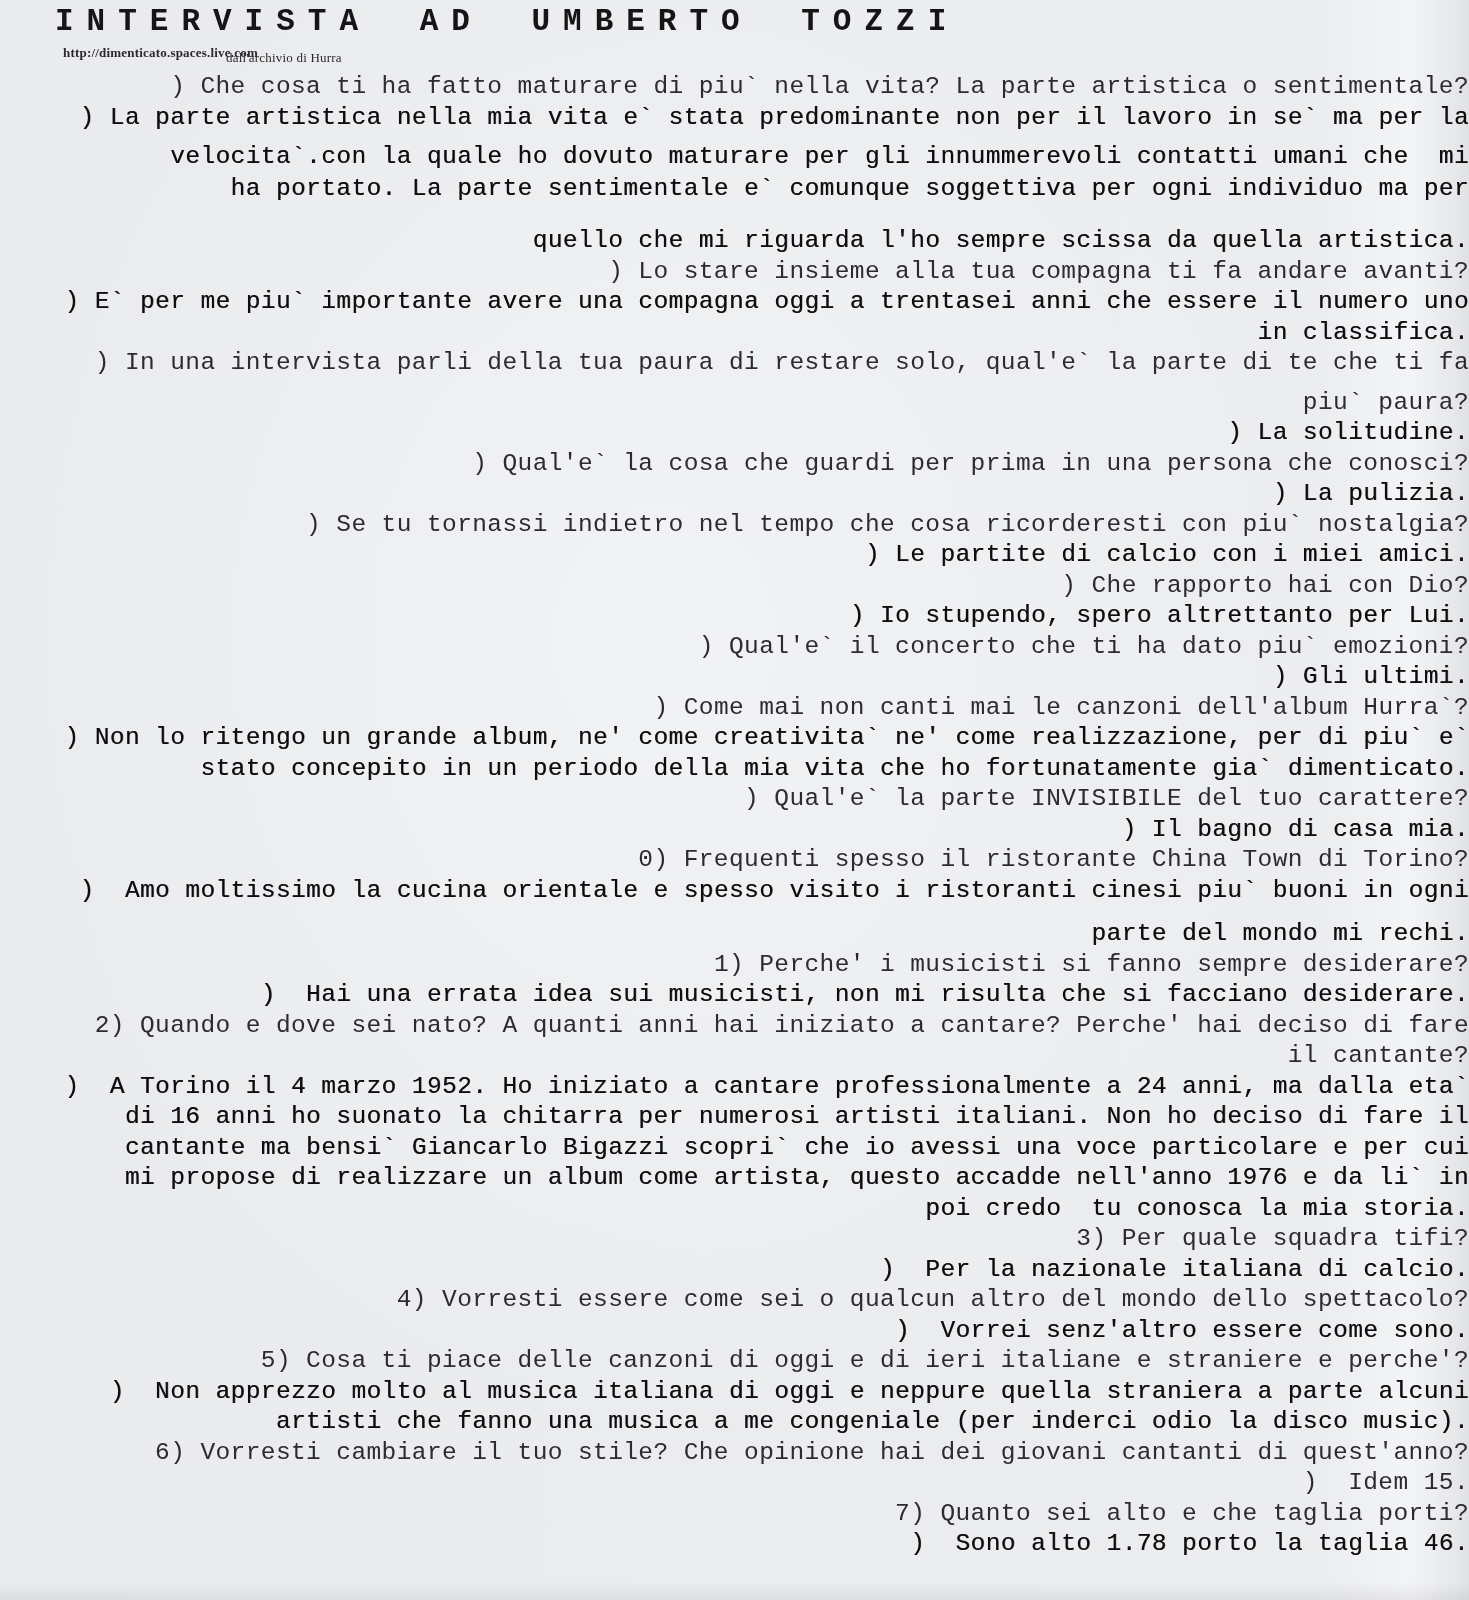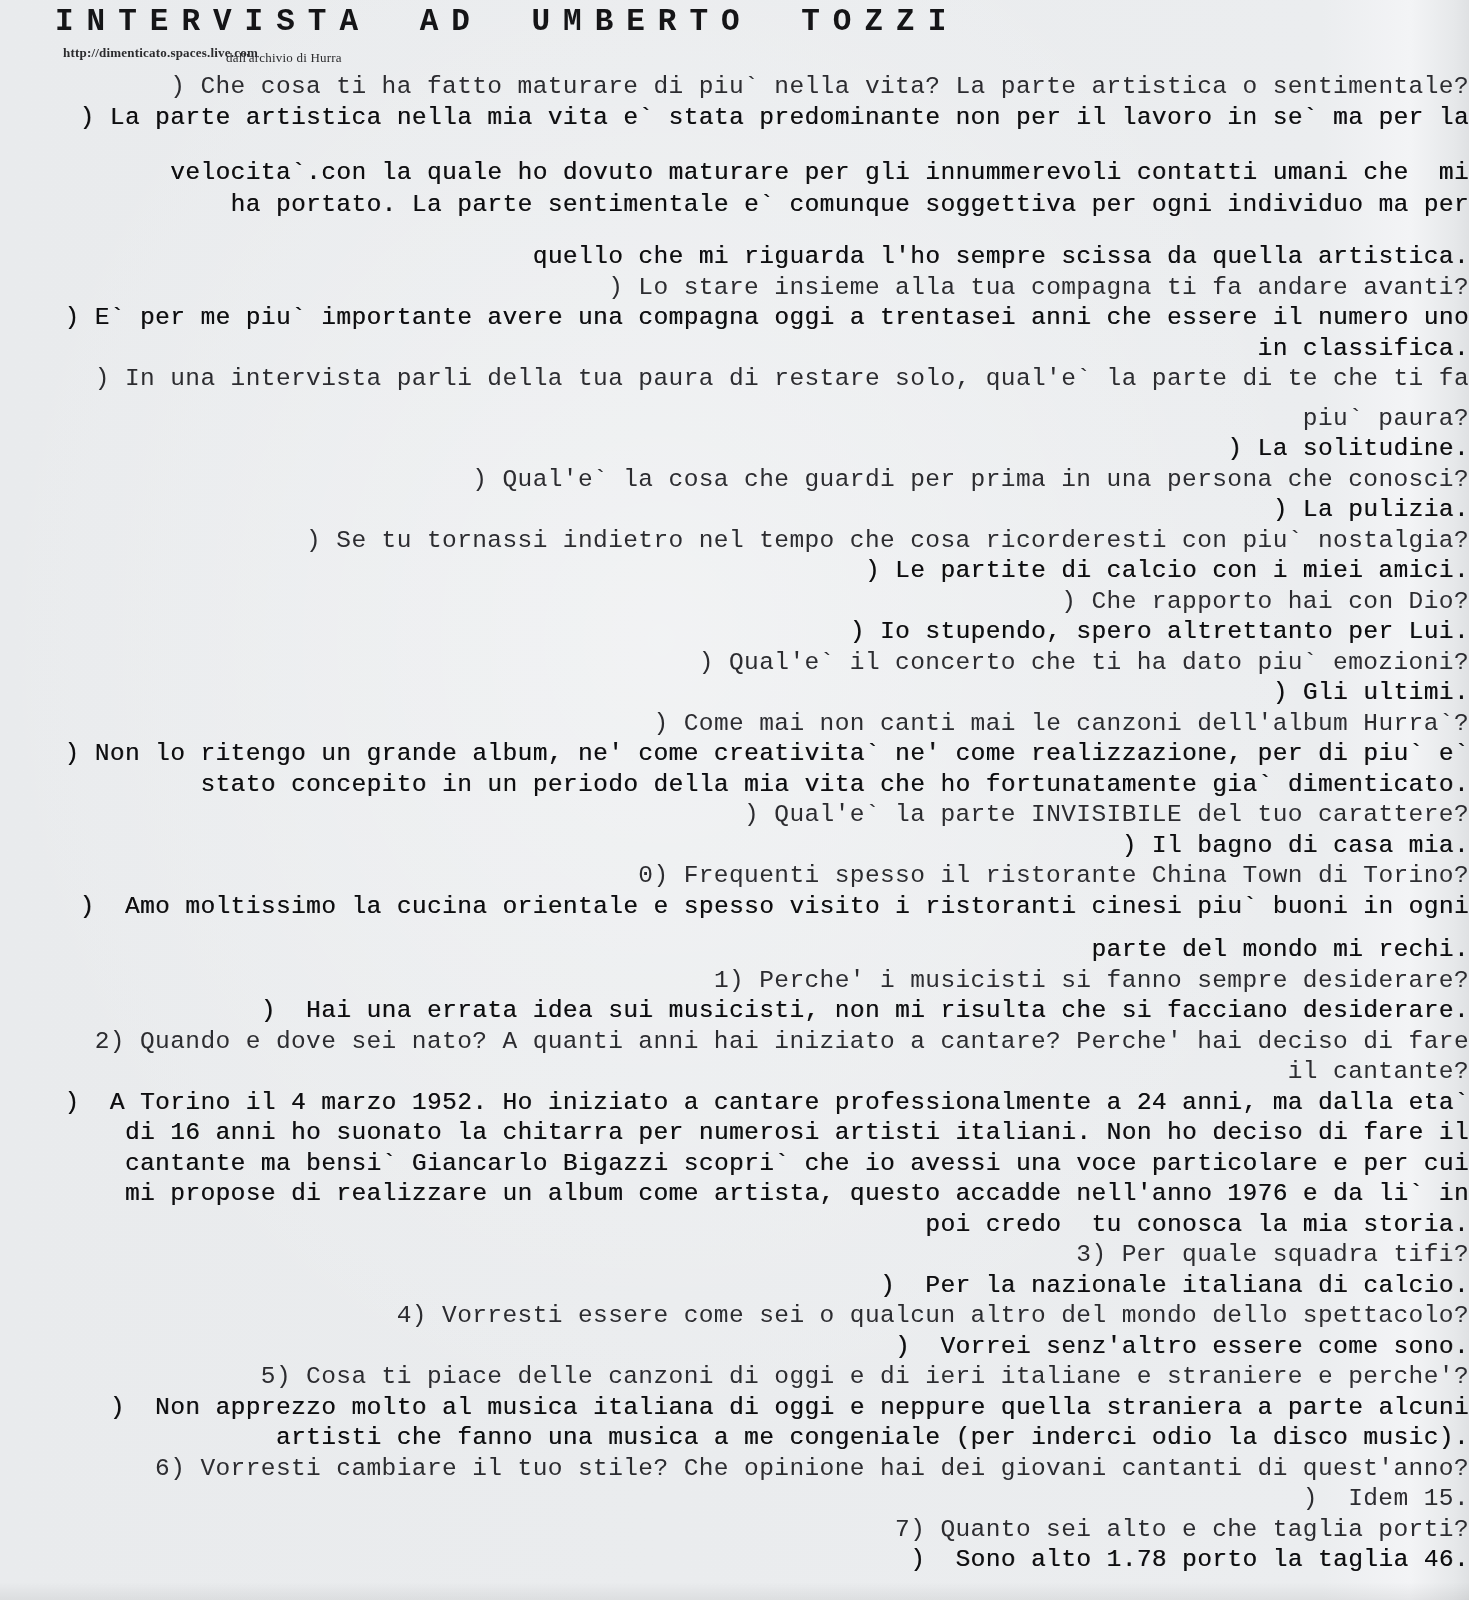--- a/index.html
+++ b/index.html
@@ -74,21 +74,21 @@
     height: 30.5px;
     font-weight: 400;
     color: #2c2c30;
   }
   .line.bold {
     font-weight: 400;
     color: #0d0d0f;
     text-shadow: 0.4px 0 0 rgba(0,0,0,0.55);
   }
   
-  .line:nth-child(3)  { margin-top: 25px; }
+  .line:nth-child(3)  { margin-top: 9px; }
   .line:nth-child(4)  { margin-top: 1px; }
   .line:nth-child(5)  { margin-top: 22px; }
   .line:nth-child(10) { margin-top: 9px; }
   .line:nth-child(27) { margin-top: 13px; }
 </style>
 </head>
 <body>
 
 <div class="page">
   <h1 class="title">INTERVISTA AD UMBERTO TOZZI</h1>

